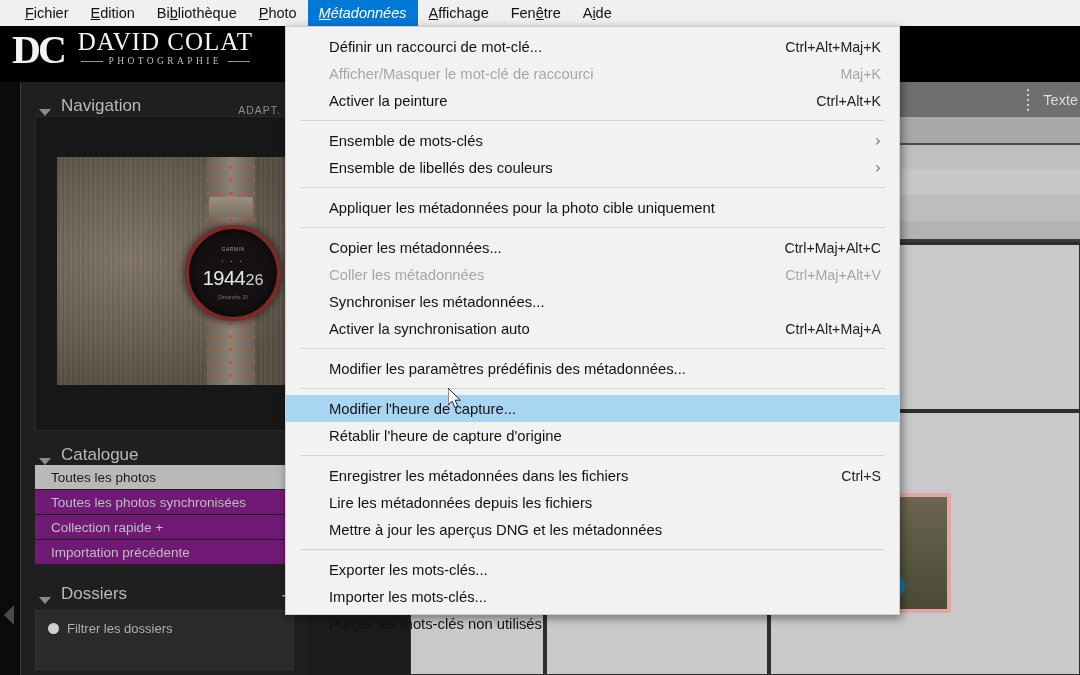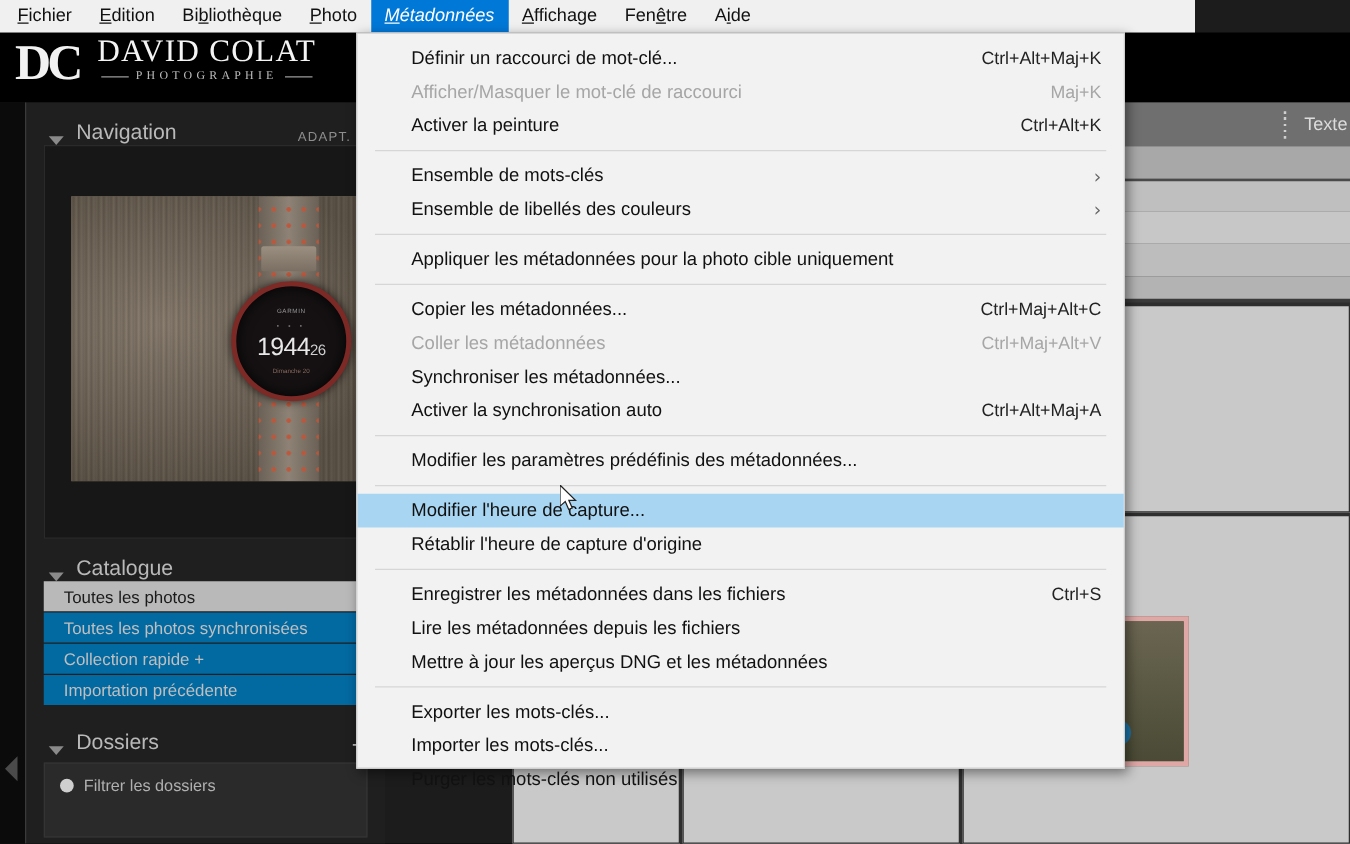--- a/index.html
+++ b/index.html
@@ -6,23 +6,23 @@
   html, body {
     width: 1080px; height: 675px;
     overflow: hidden;
     background: #000;
     font-family: "Liberation Sans", sans-serif;
   }
   #app { position: relative; width: 1080px; height: 675px; overflow: hidden; background:#1c1c1c; }
 
   
   .menubar {
-    position: absolute; top:0; left:0; width:956px; height:26px;
+    position: absolute; top:0; left:0; width:1080px; height:26px;
     background:#f0f0f0; display:flex; align-items:center;
-    padding-left: 3px; z-index: 40;
+    padding-left: 14px; z-index: 40;
   }
   .menubar-item {
     font-size: 14.5px; color:#111; padding: 4px 11px; line-height:18px;
     white-space: nowrap; cursor: default;
   }
   .menubar-item.active { background:#0078d7; color:#fff;font-style:italic; }
   .mn { text-decoration: underline; }
 
   
   .lr-topbar {
@@ -110,31 +110,31 @@
   .watch {
     position:absolute; left:128px; top:68px; width:96px; height:96px;
     border-radius:50%; background:#151112;
     border:4px solid #7d2a27;
     box-shadow: 0 0 8px rgba(0,0,0,.7), inset 0 0 10px rgba(0,0,0,.9);
     display:flex; align-items:center; justify-content:center; flex-direction:column;
   }
   .watch .brand{font-size:5px;color:#999;letter-spacing:.5px;margin-bottom:6px;}
   .watch .dots{font-size:5px;color:#7d7d7d;margin-bottom:3px;letter-spacing:3px;}
   .watch .time{font-size:20px;color:#e8e8e8;font-family:"Liberation Sans",sans-serif;letter-spacing:-.5px;}
-  .watch .time .sm{font-size:12px;color:#cfcfcf;}
+  .watch .time .sm{font-size:16px;color:#cfcfcf;font-family:Liberation Mono, monospace;}
   .watch .date{font-size:5px;color:#8a6a60;margin-top:4px;}
   .watch-buckle{
     position:absolute; left:152px; top:40px; width:44px; height:20px;
     background:linear-gradient(180deg,#9a8f80,#7a6f62); border-radius:2px;
   }
 
   .catalog-list { padding: 0 14px; }
   .cat-item {
     height:24px; display:flex; align-items:center; padding-left:16px;
-    font-size:13.5px; color:#bfbfbf; background:#0369a1; margin-bottom:1px;
+    font-size:13.5px; color:#bfbfbf; background:#701a75; margin-bottom:1px;
   }
   .cat-item.selected { background:#b9b9b9; color:#1a1a1a; }
 
   .dossiers-box {
     margin:6px 14px 0; height:60px; background:#2a2a2a; border:1px solid #343434;
     padding:10px 0 0 12px;
   }
   .filter-row { display:flex; align-items:center; gap:8px; color:#b0b0b0; font-size:13px;}
   .filter-dot { width:11px;height:11px;border-radius:50%;background:#cfcfcf; }
 

